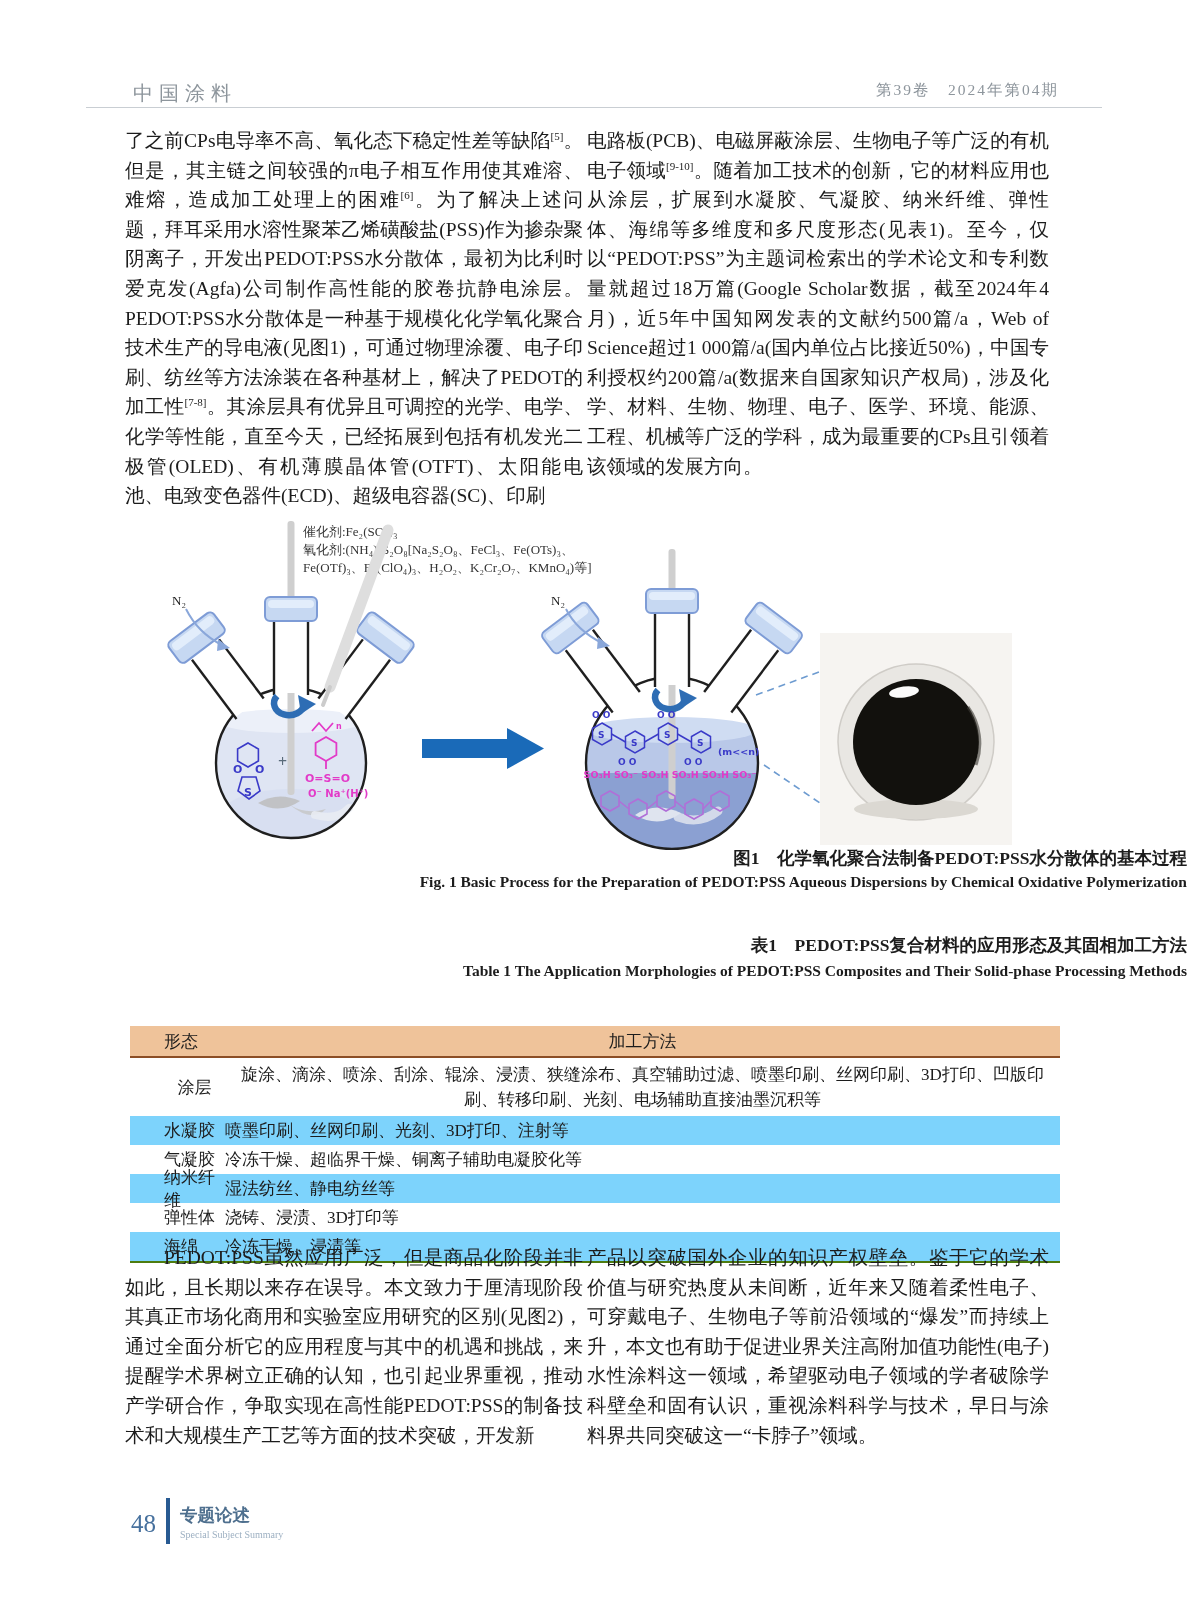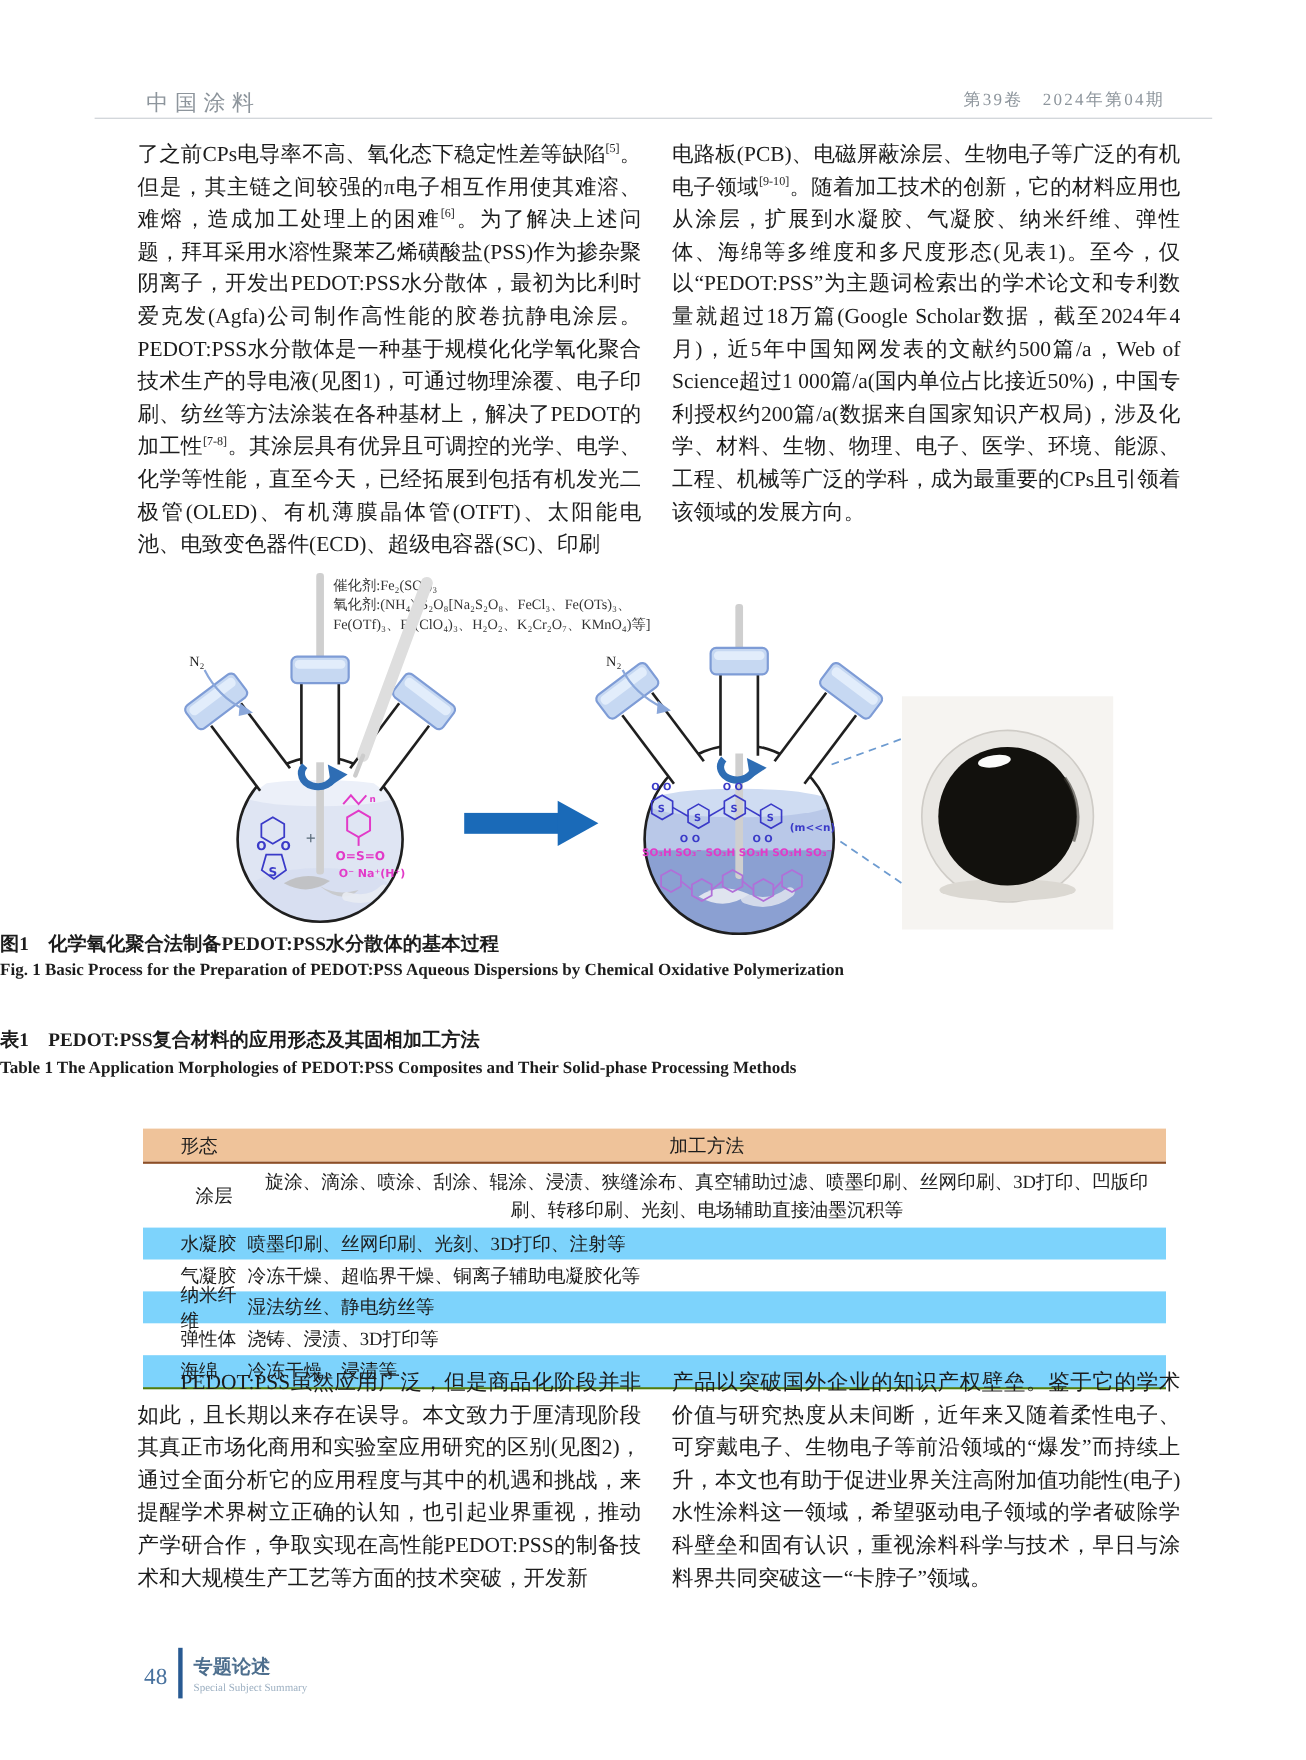--- a/index.html
+++ b/index.html
@@ -3,48 +3,48 @@
 <meta charset="utf-8">
 <style>
   html,body{margin:0;padding:0;background:#ffffff;}
   .page{position:relative;width:1187px;height:1600px;background:#fff;overflow:hidden;
         font-family:"Liberation Serif","DejaVu Serif",serif;color:#1c1c1c;}
   
   .hdr-left{position:absolute;left:107px;top:80px;font-size:20px;color:#8d959c;letter-spacing:6px;margin-left:26px;}
   .hdr-right{position:absolute;right:128px;top:80px;font-size:15.5px;color:#8d959c;letter-spacing:2px;}
   .hdr-rule{position:absolute;left:86px;top:107px;width:1016px;height:1px;background:#c9ced3;}
   
-  .cols{position:absolute;left:125px;width:936px;display:grid;grid-template-columns:458px 462px;column-gap:28px;}
+  .cols{position:absolute;left:125px;width:936px;display:grid;grid-template-columns:458px 462px;column-gap:4px;}
   .cols.intro{top:126px;}
   .cols.body2{top:1243px;}
   .coltext{font-size:19.5px;line-height:29.6px;text-align:justify;}
   .coltext sup{font-size:11px;line-height:0;}
   .indent{text-indent:39px;}
   
   .figure-svg{position:absolute;left:130px;top:515px;}
-  .cap{position:absolute;left:0;width:1187px;text-align:left;font-weight:bold;}
+  .cap{position:absolute;left:0;width:1187px;text-align:right;font-weight:bold;}
   .cap-zh{top:846px;font-size:17.5px;}
   .cap-en{top:873px;font-size:15.5px;}
   .tt-zh{top:933px;font-size:17.5px;}
   .tt-en{top:962px;font-size:15.5px;}
   
   .tbl{position:absolute;left:130px;top:1002px;width:930px;font-size:17px;}
   .trow{display:flex;align-items:center;}
   .trow .c1{flex:0 0 95px;padding-left:34px;box-sizing:border-box;}
   .trow .c2{flex:1 1 auto;}
   .t-head{height:30px;background:#efc39a;}
   .t-head .c2{text-align:center;}
   .r-strip{background:#7dd3fc;}
   .r1{border-top:2px solid #8c4e26;padding:4px 0;text-align:center;}
   .r1 .c2{line-height:25px;}
   .rx{height:29px;}
   .tbl-bottom{border-bottom:2px solid #4d7c0f;margin-top:24px;}
   
   .footer{position:absolute;left:131px;top:1498px;display:flex;align-items:center;}
-  .pgnum{font-size:21px;color:#47719e;margin-right:10px;margin-top:6px;}
+  .pgnum{font-size:25px;color:#47719e;margin-right:10px;margin-top:6px;}
   .fbar{width:4px;height:46px;background:#285a92;margin-right:10px;}
   .fsec-zh{font-size:17.5px;font-weight:bold;color:#4e6f8e;font-family:"Liberation Sans","DejaVu Sans",sans-serif;}
   .fsec-en{font-size:10px;color:#9db0c2;margin-top:2px;}
   
   .svgnote{font-size:13px;fill:#333;font-family:"Liberation Serif","DejaVu Serif",serif;}
   .n2{font-size:13px;fill:#222;}
   .bluechem{fill:#3a3ac8;font-weight:bold;font-family:"DejaVu Sans",sans-serif;}
   .pinkchem{fill:#e23ac8;font-weight:bold;font-family:"DejaVu Sans",sans-serif;}
 </style>
 </head>

